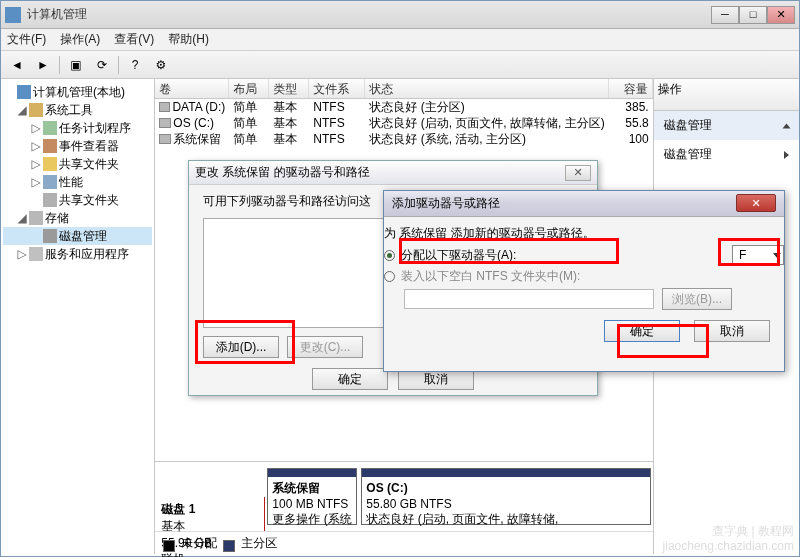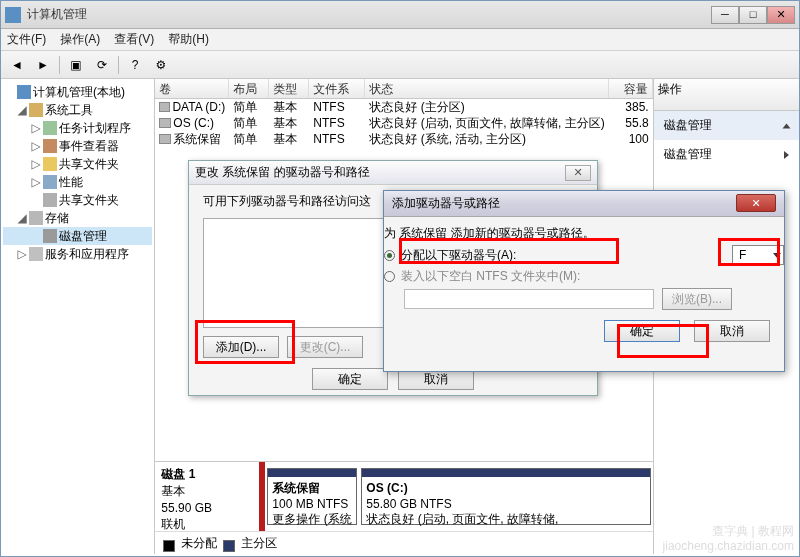--- a/index.html
+++ b/index.html
@@ -52,21 +52,21 @@
 .vol-icon { width: 12px; height: 10px; background: #b8b8b8; border: 1px solid #888; display: inline-block; }
 
 .actions { width: 148px; border-left: 1px solid #c8c8c8; background: #fff; }
 .act-head { height: 32px; background: linear-gradient(#fdfdfd,#eaeaea); padding: 2px 4px; border-bottom: 1px solid #c8c8c8; }
 .act-row { display: flex; align-items: center; justify-content: space-between; padding: 6px 10px; }
 .act-row.hi { background: #e8eef7; }
 .arrow { width: 0; height: 0; border-top: 4px solid transparent; border-bottom: 4px solid transparent; border-left: 5px solid #444; }
 
 .diskmap { position: absolute; left: 0; bottom: 0; right: 0; border-top: 1px solid #c8c8c8; background: #fff; }
 .disk-row { display: flex; height: 70px; border-bottom: 1px solid #ddd; }
-.disk-label { width: 110px; border-right: 6px solid #b91c1c; padding: 4px 6px; line-height: 1.4; }
+.disk-label { width: 110px; border-right: 1px solid #b91c1c; padding: 4px 6px; line-height: 1.4; margin-top: 35px; }
 .disk-parts { flex: 1; display: flex; }
 .part { border: 1px solid #666; margin: 6px 2px; padding: 2px 4px; line-height: 1.3; font-size: 11px; position: relative; }
 .part .pbar { position: absolute; left: 0; right: 0; top: 0; height: 8px; background: #2c3a6a; }
 .part-inner { margin-top: 10px; }
 .legend { height: 22px; padding: 2px 8px; display: flex; align-items: flex-end; gap: 6px; }
 .leg-box { width: 12px; height: 12px; display: inline-block; border: 1px solid #666; }
 
 
 .dialog1 { position: absolute; left: 188px; top: 160px; width: 410px; height: 236px; background: #f4f4f4; border: 1px solid #8aa; box-shadow: 2px 2px 6px rgba(0,0,0,0.3); z-index: 10; }
 .dlg-title { height: 24px; background: linear-gradient(#fdfdfd,#e4e4ec); border-bottom: 1px solid #ccc; padding: 4px 6px; display: flex; justify-content: space-between; align-items: center; }

